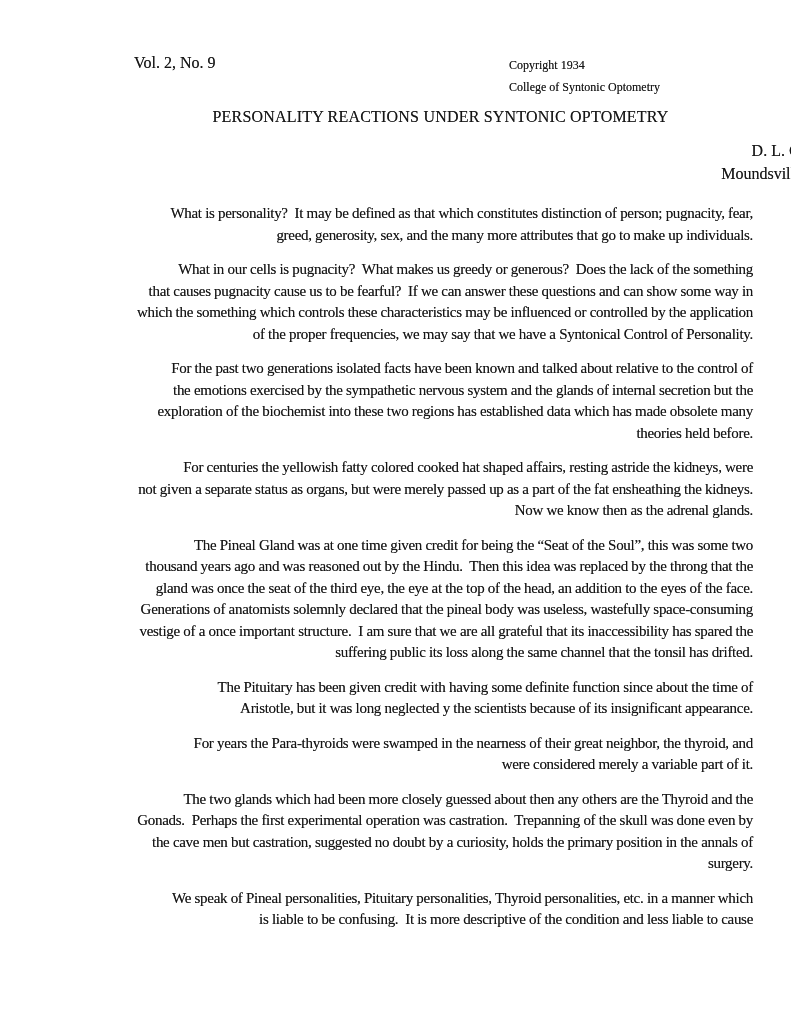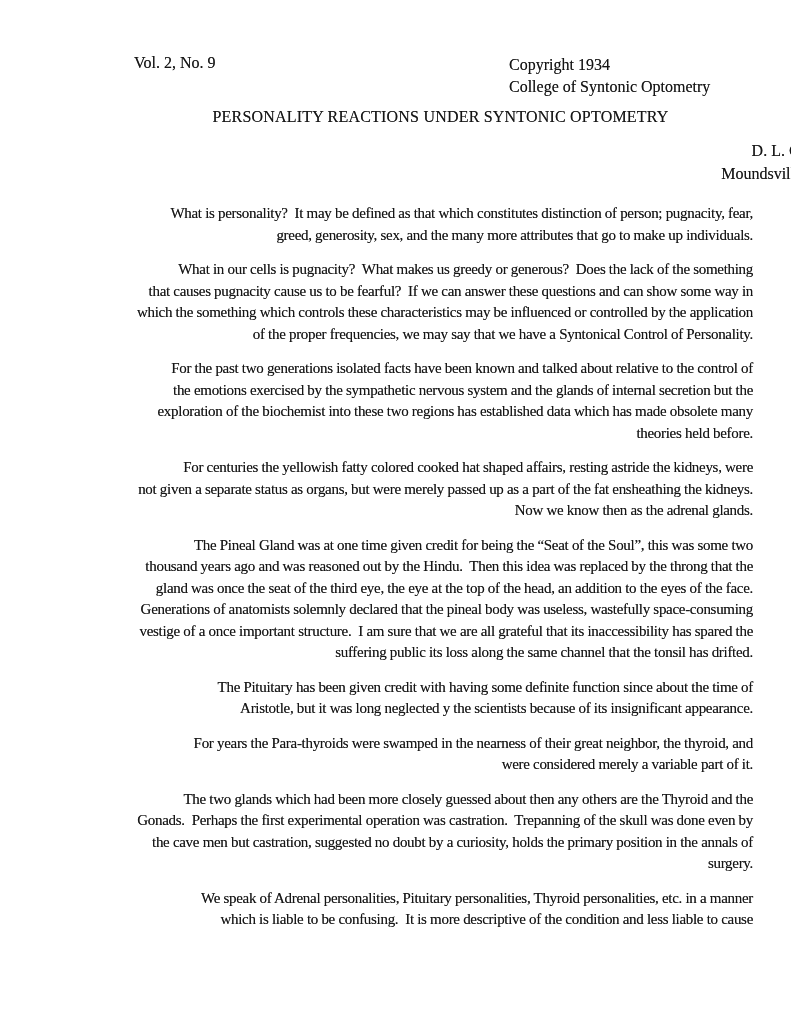--- a/index.html
+++ b/index.html
@@ -23,21 +23,21 @@
     position: absolute;
     left: 89px;
     top: 54px;
     font-size: 16px;
     white-space: nowrap;
   }
   .copyright-block {
     position: absolute;
     left: 464px;
     top: 54px;
-    font-size: 16px;
+    font-size: 12px;
     line-height: 22px;
     white-space: nowrap;
   }
   .doc-title {
     position: absolute;
     left: 0;
     top: 108px;
     width: 791px;
     margin: 0;
     text-align: center;
@@ -101,16 +101,16 @@
       <p>For centuries the yellowish fatty colored cooked hat shaped affairs, resting astride the kidneys, were not given a separate status as organs, but were merely passed up as a part of the fat ensheathing the kidneys.  Now we know then as the adrenal glands.</p>
 
       <p>The Pineal Gland was at one time given credit for being the “Seat of the Soul”, this was some two thousand years ago and was reasoned out by the Hindu.  Then this idea was replaced by the throng that the gland was once the seat of the third eye, the eye at the top of the head, an addition to the eyes of the face.  Generations of anatomists solemnly declared that the pineal body was useless, wastefully space-consuming vestige of a once important structure.  I am sure that we are all grateful that its inaccessibility has spared the suffering public its loss along the same channel that the tonsil has drifted.</p>
 
       <p>The Pituitary has been given credit with having some definite function since about the time of Aristotle, but it was long neglected y the scientists because of its insignificant appearance.</p>
 
       <p>For years the Para-thyroids were swamped in the nearness of their great neighbor, the thyroid, and were considered merely a variable part of it.</p>
 
       <p>The two glands which had been more closely guessed about then any others are the Thyroid and the Gonads.  Perhaps the first experimental operation was castration.  Trepanning of the skull was done even by the cave men but castration, suggested no doubt by a curiosity, holds the primary position in the annals of surgery.</p>
 
-      <p>We speak of Adrenal personalities, Pituitary personalities, Thyroid personalities, etc. in a manner which is liable to be confusing.  It is more descriptive of the condition and less liable to cause</p>
+      <p>We speak of Pineal personalities, Pituitary personalities, Thyroid personalities, etc. in a manner which is liable to be confusing.  It is more descriptive of the condition and less liable to cause</p>
     </div>
 
 </div>
 
 </body></html>

